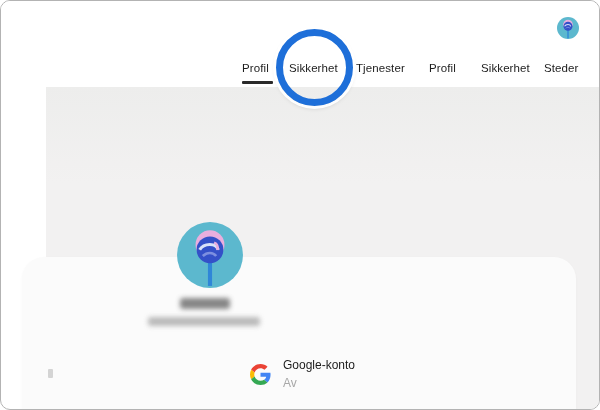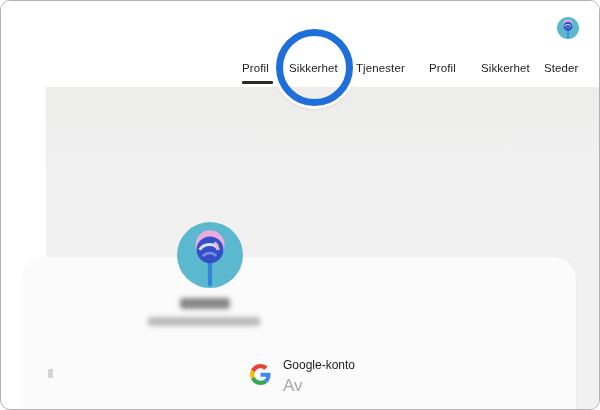--- a/index.html
+++ b/index.html
@@ -53,21 +53,21 @@
     background:#5cb8ce;overflow:hidden;z-index:2;
   }
 
   .redacted{position:absolute;border-radius:3px;filter:blur(2.5px);}
   .redacted-name{left:134px;top:211px;width:50px;height:11px;background:#5f5f5f;opacity:.75;}
   .redacted-email{left:102px;top:230px;width:112px;height:9px;background:#8f8f8f;opacity:.6;}
 
   .google-icon{position:absolute;left:204px;top:277px;width:21px;height:21px;}
   .google-icon svg{display:block;width:100%;height:100%;}
   .google-title{position:absolute;left:237px;top:271px;font-size:12px;color:#1d1d1d;}
-  .google-status{position:absolute;left:237px;top:289px;font-size:17px;color:#a8a8a8;}
+  .google-status{position:absolute;left:237px;top:289px;font-size:12px;color:#a8a8a8;}
 
   .edge-fragment{
     position:absolute;left:2px;top:282px;width:5px;height:9px;
     background:#d4d4d4;border-radius:1px;filter:blur(.7px);z-index:2;
   }
 </style>
 </head>
 <body>
 
 <div class="frame">

